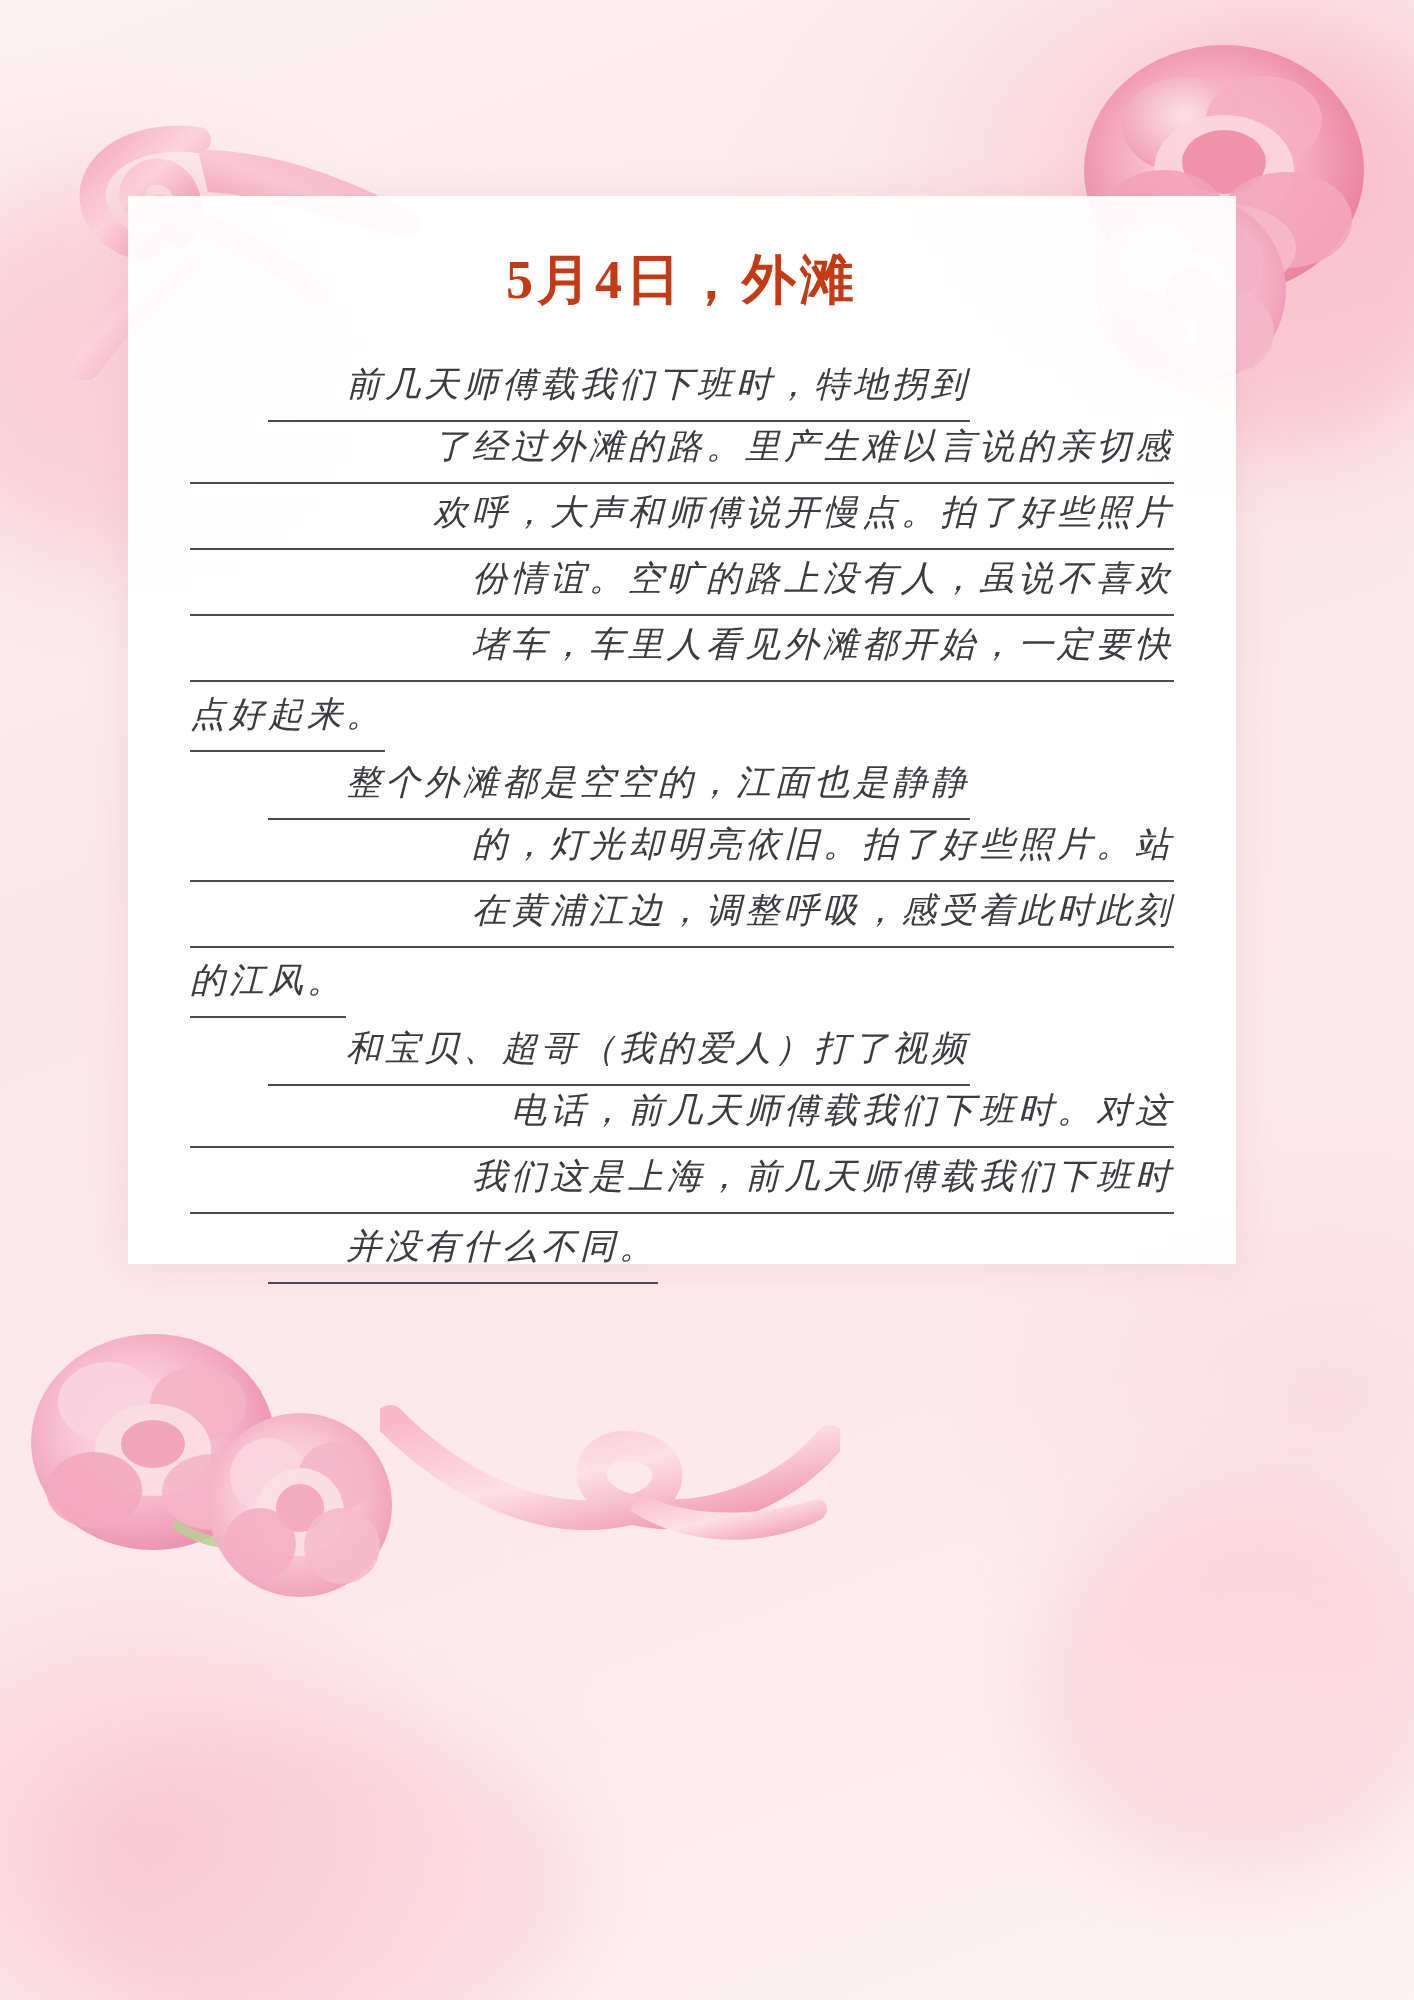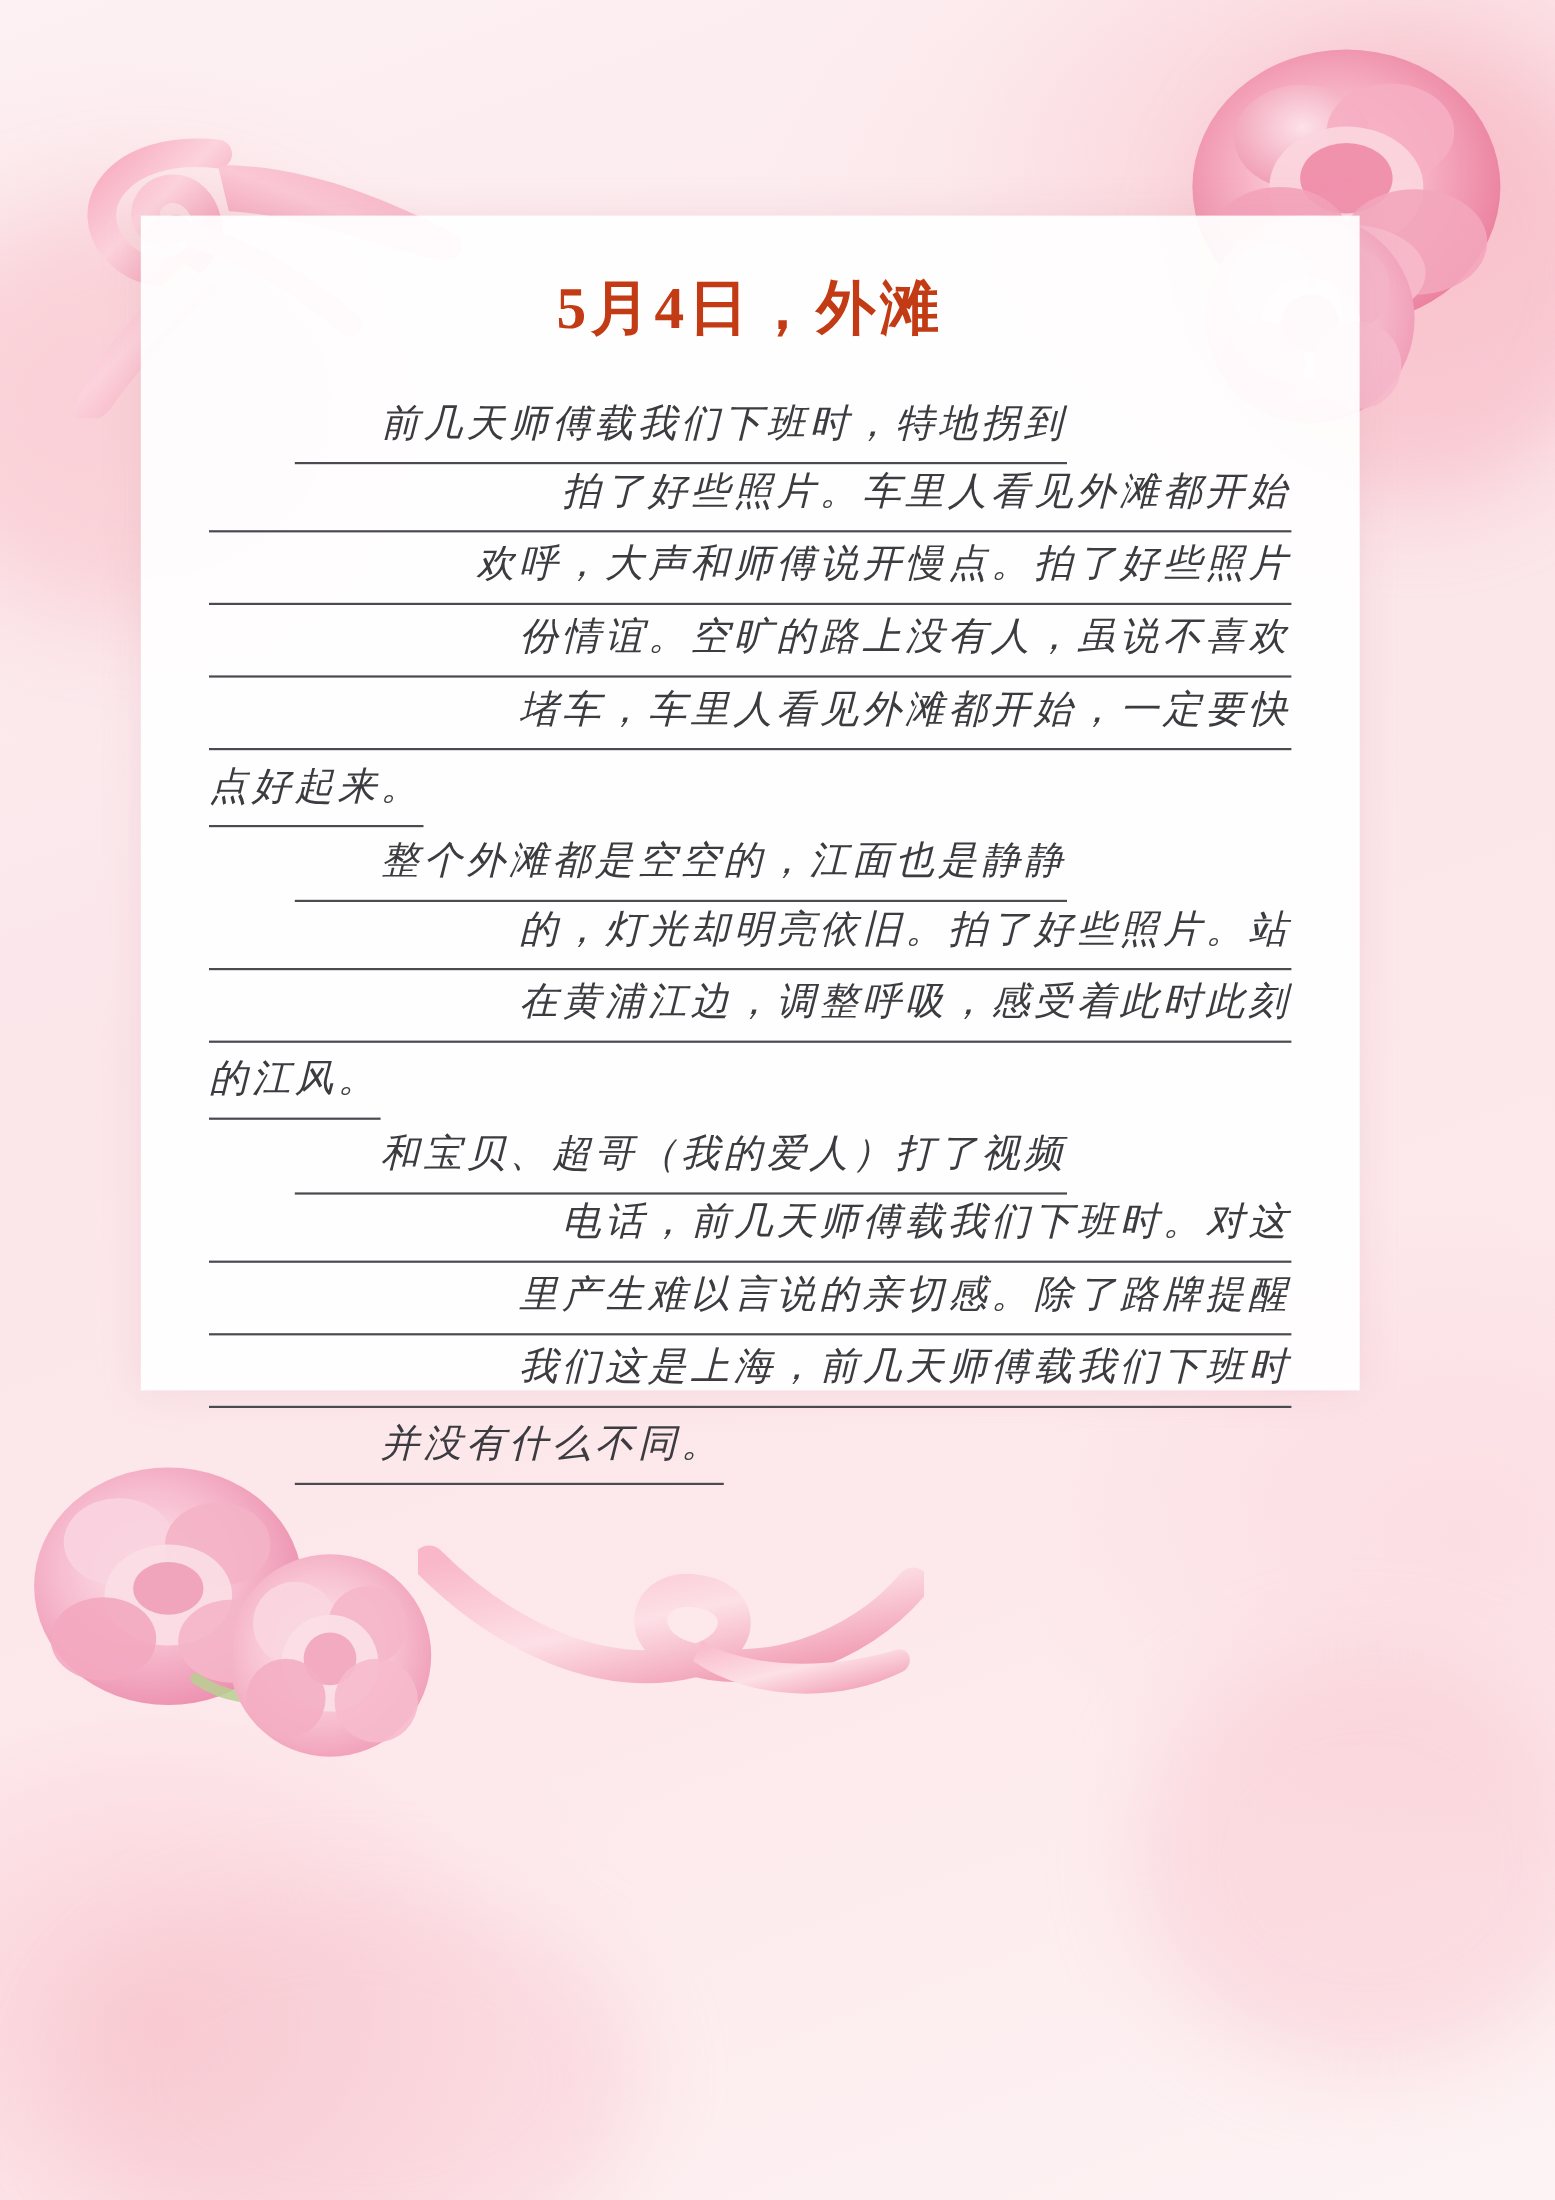--- a/index.html
+++ b/index.html
@@ -222,38 +222,37 @@
   </svg>
 
   <div class="sheet">
 
     <div class="title">5月4日，外滩</div>
 
     <div class="body-text">
 
       <div class="para">
         <div class="line indent"><span class="u">前几天师傅载我们下班时，特地拐到</span></div>
-        <div class="line full"><span class="u">拍了好些照片。车里人看见外滩都开始</span></div>
+        <div class="line full"><span class="u">了经过外滩的路。里产生难以言说的亲切感</span></div>
         <div class="line full"><span class="u">欢呼，大声和师傅说开慢点。拍了好些照片</span></div>
         <div class="line full"><span class="u">份情谊。空旷的路上没有人，虽说不喜欢</span></div>
         <div class="line full"><span class="u">堵车，车里人看见外滩都开始，一定要快</span></div>
         <div class="line"><span class="u">点好起来。</span></div>
       </div>
 
 
       <div class="para">
         <div class="line indent"><span class="u">整个外滩都是空空的，江面也是静静</span></div>
         <div class="line full"><span class="u">的，灯光却明亮依旧。拍了好些照片。站</span></div>
         <div class="line full"><span class="u">在黄浦江边，调整呼吸，感受着此时此刻</span></div>
         <div class="line"><span class="u">的江风。</span></div>
       </div>
 
       <div class="para">
         <div class="line indent"><span class="u">和宝贝、超哥（我的爱人）打了视频</span></div>
         <div class="line full"><span class="u">电话，前几天师傅载我们下班时。对这</span></div>
-        <div class="line full"><span class="u">里产生难以言说的亲切感。除了路牌提醒</span></div>
         <div class="line full"><span class="u">我们这是上海，前几天师傅载我们下班时</span></div>
         <div class="line indent"><span class="u">并没有什么不同。</span></div>
       </div>
 
     </div>
   </div>
 </div>
 
 </body></html>

